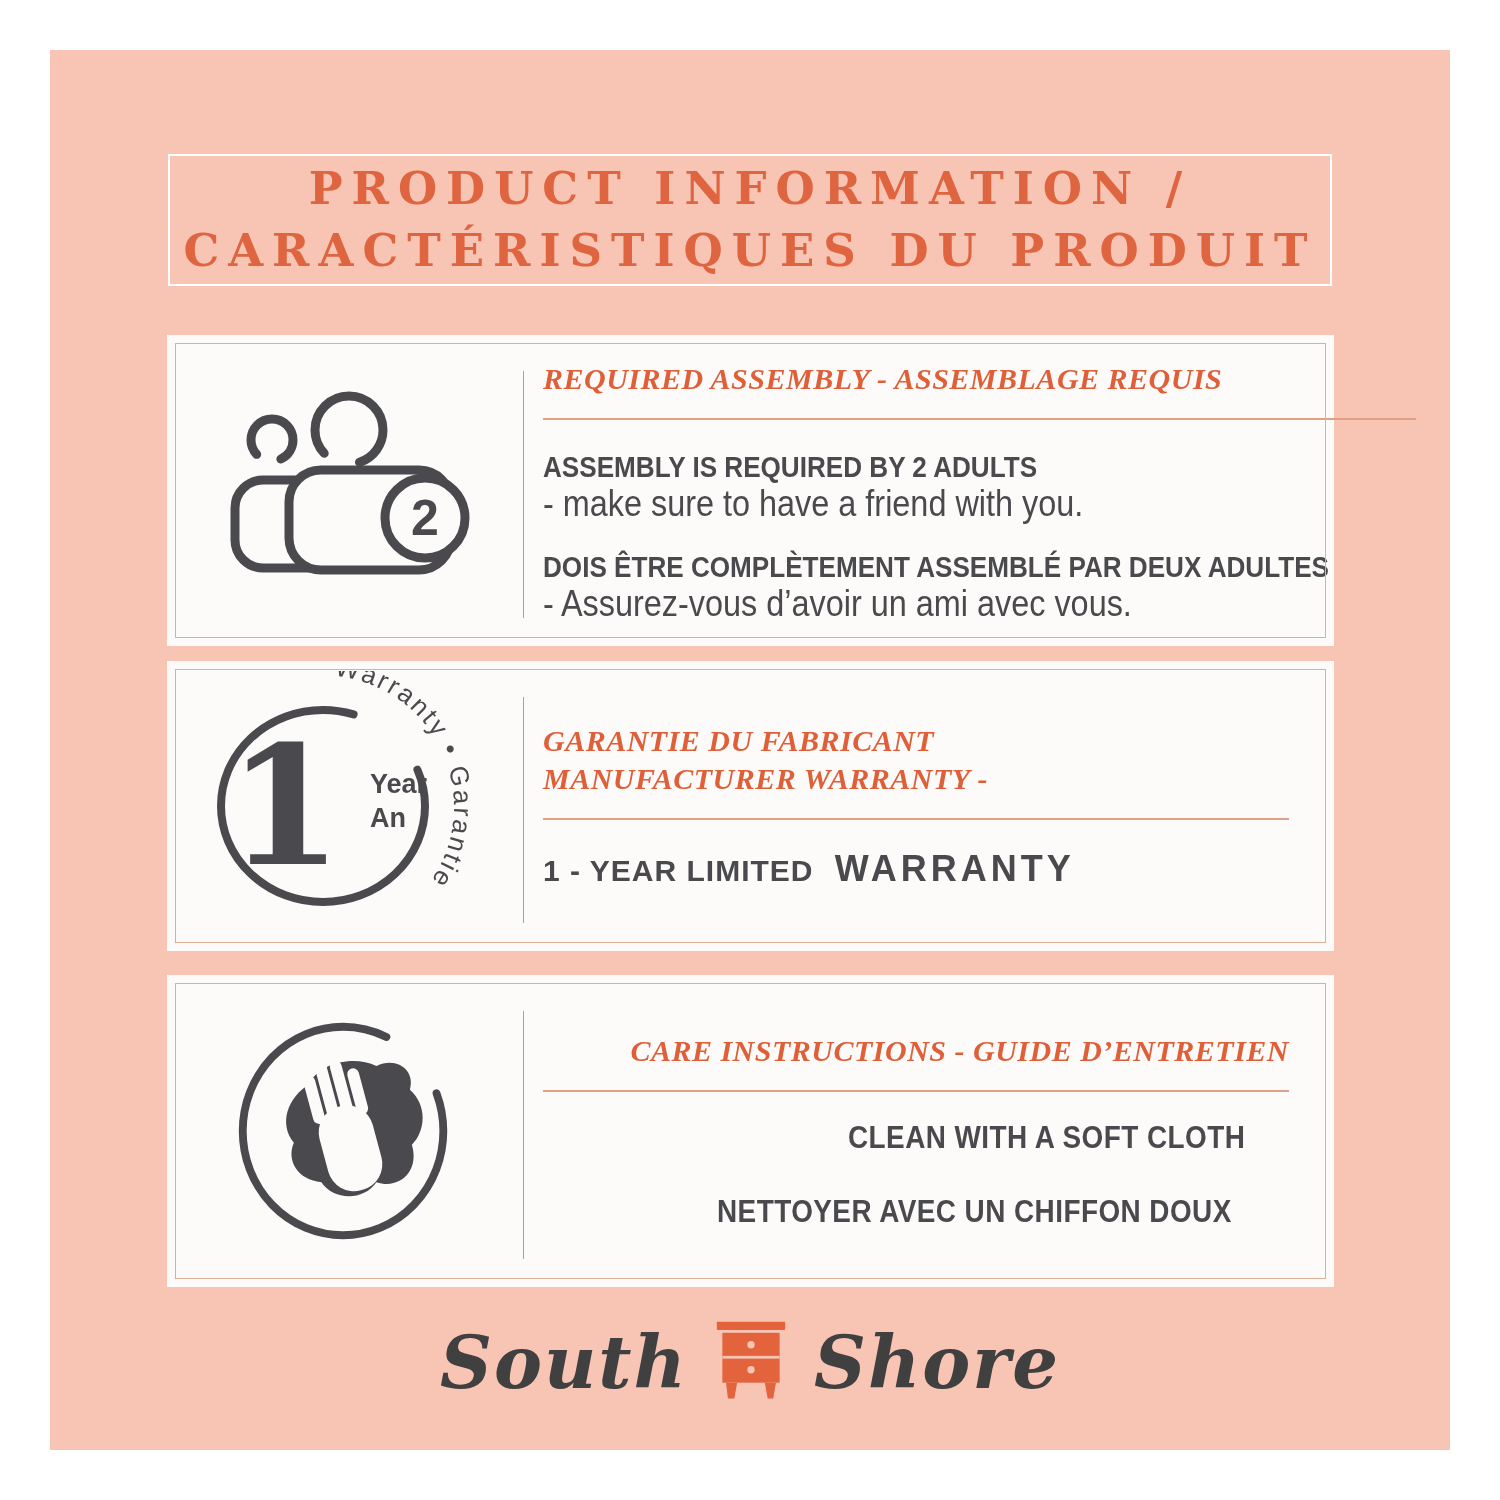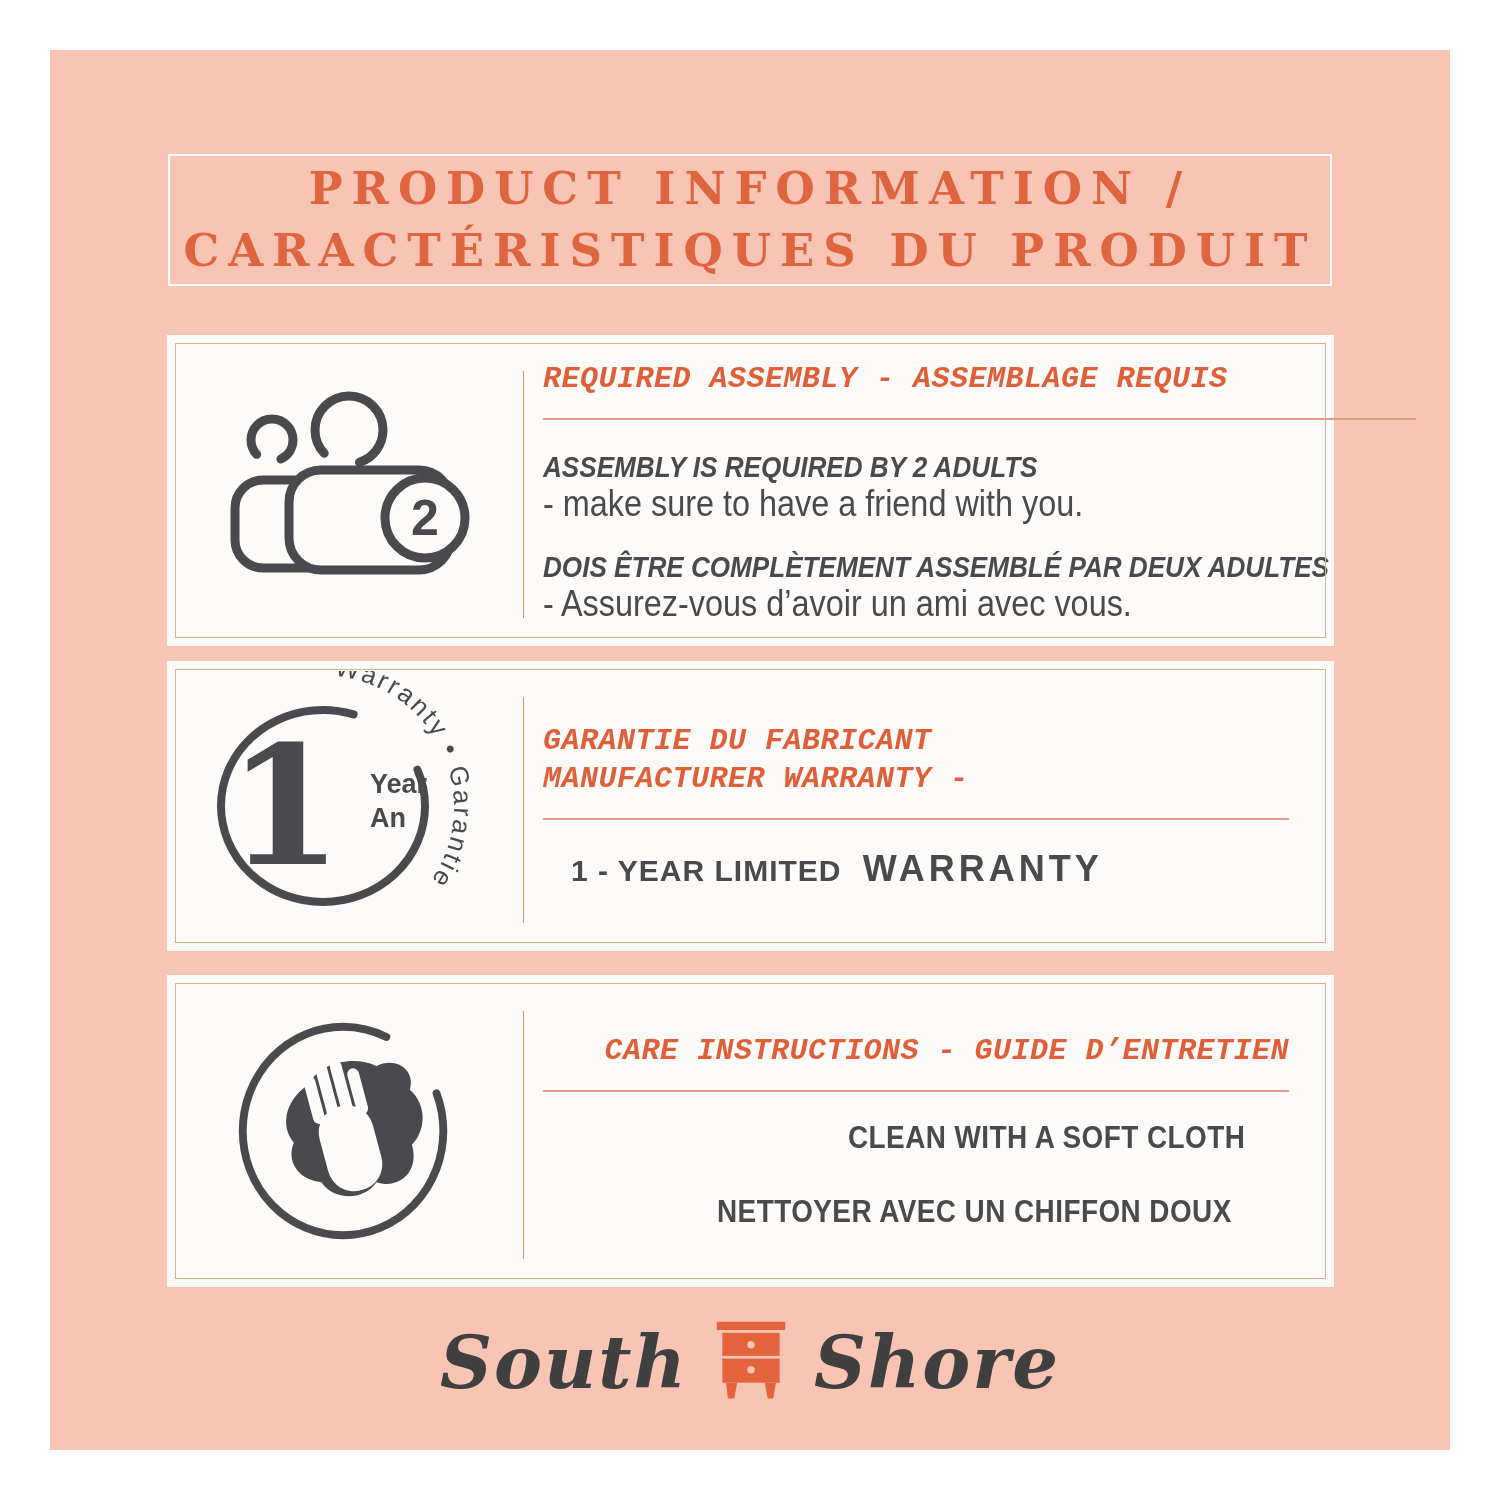--- a/index.html
+++ b/index.html
@@ -48,37 +48,37 @@
   .text-col {
     flex:1; position:relative; padding:0 45px 0 20px;
     display:flex; flex-direction:column; justify-content:center;
   }
   .text-col::before {
     content:""; position:absolute; left:0; top:36px; bottom:28px;
     width:1px; background:#e0905f;
   }
 
   .card-heading {
-    font-family:Liberation Mono, monospace; font-style:italic; font-weight:700;
+    font-family:Liberation Serif, serif; font-style:italic; font-weight:700;
     font-size:30px; line-height:38px; letter-spacing:0.5px;
     color:#df5f38;
   }
   .heading-rule {
     height:2px; background:#dfa084; border:none;
     margin:20px 0 28px 0; width:100%;
   }
 
   .dark { color:#4a4a4e; }
   .cond { display:inline-block; transform:scaleX(0.9); transform-origin:left center; white-space:nowrap; }
-  .b-line { font-weight:700; font-size:29px; line-height:38px;font-style:italic; }
+  .b-line { font-weight:700; font-size:29px; line-height:38px; }
   .r-line { font-weight:400; font-size:36px; line-height:36px; }
   .group { margin-bottom:26px; }
   .group:last-child { margin-bottom:0; }
 
-  .w-line { font-size:30px; font-weight:700; letter-spacing:1px; white-space:nowrap;margin-left:28px; }
+  .w-line { font-size:30px; font-weight:700; letter-spacing:1px; white-space:nowrap; }
   .w-line + .w-line { margin-top:44px; }
   .w-em { font-size:36px; letter-spacing:4px; font-weight:700; }
   .w-gap-l { margin-left:12px; }
 
   .c-line { font-weight:700; font-size:31px; letter-spacing:0.5px; white-space:nowrap; }
   .c-line + .c-line { margin-top:38px; }
 
   
   .logo {
     position:absolute; left:0; top:1322px; width:1500px;

